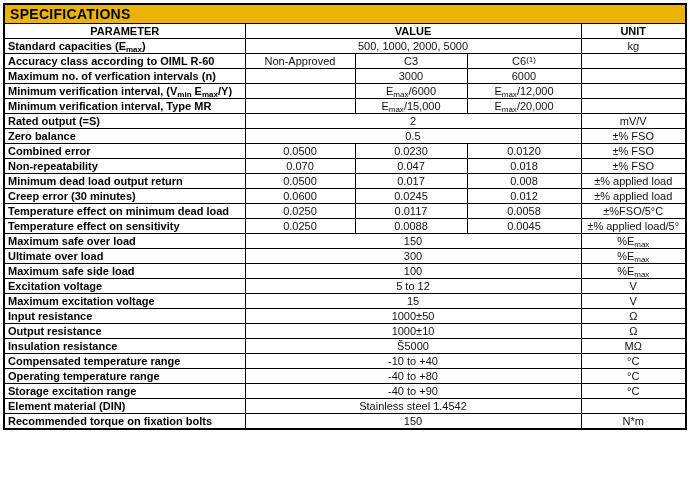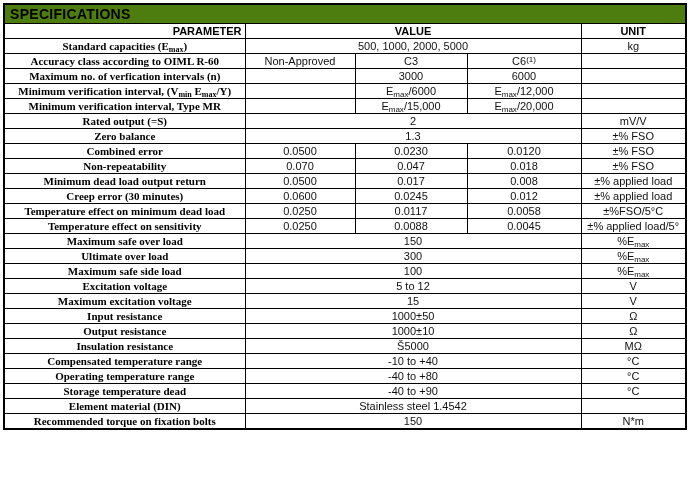--- a/index.html
+++ b/index.html
@@ -26,40 +26,39 @@
     border: 1px solid #000000;
     font-size: 11px;
     color: #111111;
     padding: 0 3px;
     height: 14px;
     line-height: 13px;
     overflow: hidden;
     white-space: nowrap;
   }
   tr.title-row th.title-cell {
-    background: #4d7c0f;
+    background: #eab308;
     text-align: left;
     font-size: 14px;
     font-weight: bold;
     height: 18px;
     padding-left: 5px;
     letter-spacing: 0.3px;
     color: #000000;
   }
   tr.header-row th {
     font-weight: bold;
     color: #000000;
   }
-  th.col-param { text-align: right; }
+  th.col-param { text-align: center; }
   th.col-value, th.col-unit { text-align: center; }
   td.param {
     font-weight: bold;
-    text-align: center;
+    text-align: left;
     color: #000000;
-    font-family: Liberation Serif, serif;
   }
   td.val, td.unit {
     text-align: center;
     font-weight: normal;
   }
   sub {
     font-size: 8px;
     vertical-align: -2px;
     line-height: 0;
   }
@@ -125,21 +124,21 @@
           <td class="val">E<sub>max</sub>/20,000</td>
           <td class="unit"></td>
         </tr>
         <tr>
           <td class="param">Rated output (=S)</td>
           <td class="val" colspan="3">2</td>
           <td class="unit">mV/V</td>
         </tr>
         <tr>
           <td class="param">Zero balance</td>
-          <td class="val" colspan="3">1.3</td>
+          <td class="val" colspan="3">0.5</td>
           <td class="unit">±% FSO</td>
         </tr>
         <tr>
           <td class="param">Combined error</td>
           <td class="val">0.0500</td>
           <td class="val">0.0230</td>
           <td class="val">0.0120</td>
           <td class="unit">±% FSO</td>
         </tr>
         <tr>
@@ -221,21 +220,21 @@
           <td class="param">Compensated temperature range</td>
           <td class="val" colspan="3">-10 to +40</td>
           <td class="unit">°C</td>
         </tr>
         <tr>
           <td class="param">Operating temperature range</td>
           <td class="val" colspan="3">-40 to +80</td>
           <td class="unit">°C</td>
         </tr>
         <tr>
-          <td class="param">Storage temperature dead</td>
+          <td class="param">Storage excitation range</td>
           <td class="val" colspan="3">-40 to +90</td>
           <td class="unit">°C</td>
         </tr>
         <tr>
           <td class="param">Element material (DIN)</td>
           <td class="val" colspan="3">Stainless steel 1.4542</td>
           <td class="unit"></td>
         </tr>
         <tr>
           <td class="param">Recommended torque on fixation bolts</td>

